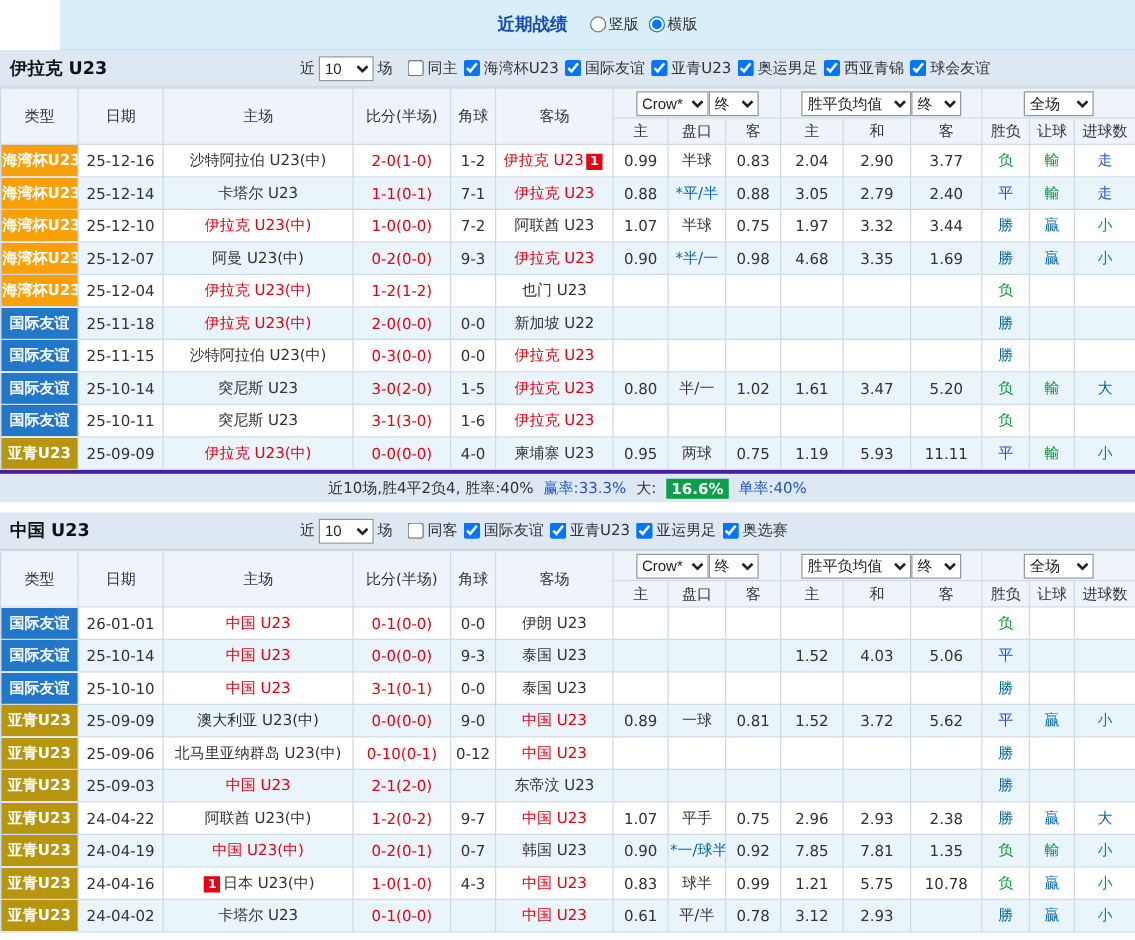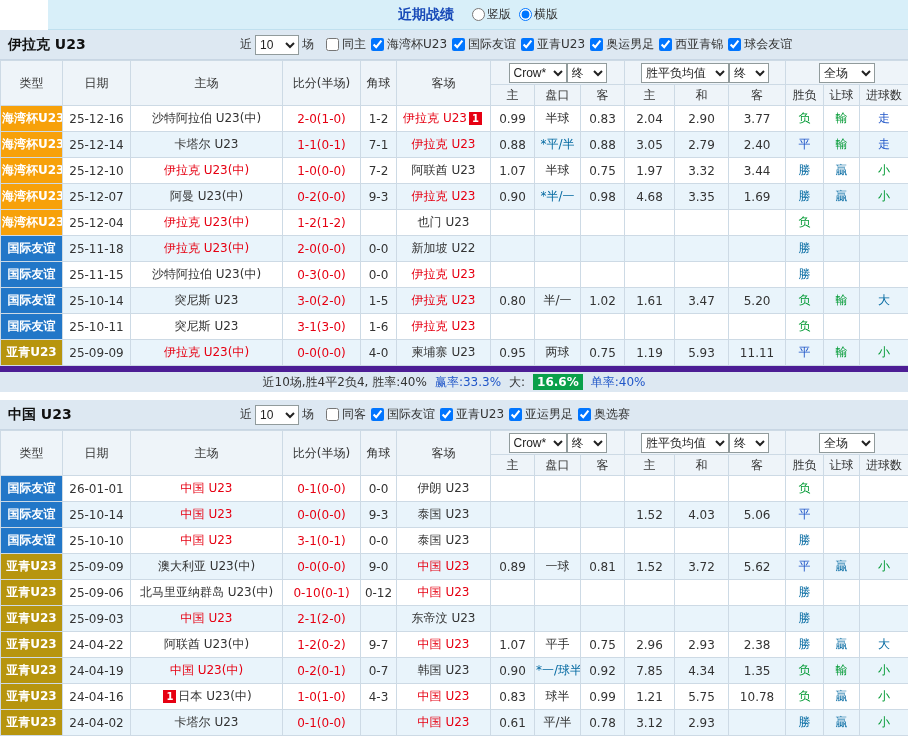--- a/index.html
+++ b/index.html
@@ -1,19 +1,19 @@
 <!DOCTYPE html>
 <html><head>
 <meta charset="utf-8">
 <style>
   *{box-sizing:border-box;}
   html,body{margin:0;padding:0;background:#fff;font-family:"DejaVu Sans","Liberation Sans",sans-serif;}
   .page{width:908px;height:752px;overflow:hidden;background:#fff;}
 
-  .topbar{height:30px;background:#d8eff9;border-bottom:1px solid #bfe0ef;display:flex;align-items:center;justify-content:center;gap:6px;font-size:12px;color:#333;margin-left:48px;}
+  .topbar{height:40px;background:#d8eff9;border-bottom:1px solid #bfe0ef;display:flex;align-items:center;justify-content:center;gap:6px;font-size:12px;color:#333;margin-left:48px;}
   .topbar .title{color:#1749b8;font-weight:bold;font-size:14px;margin-right:12px;}
   .topbar label{display:flex;align-items:center;gap:2px;cursor:pointer;}
   .topbar input{margin:0;}
 
   .sec-header{height:30px;background:#dde8f2;border-bottom:1px solid #c8d6e4;display:flex;align-items:center;font-size:12px;color:#333;}
   .team-name{font-weight:bold;font-size:14px;color:#111;padding-left:8px;width:240px;flex:none;}
   .near{display:flex;align-items:center;gap:3px;margin-right:12px;}
   select{font-size:12px;height:20px;border:1px solid #919b9c;background:#fff;color:#222;}
   .filters{display:flex;align-items:flex-end;flex-wrap:nowrap;}
   .cb{display:flex;align-items:center;margin-right:5px;gap:1px;cursor:pointer;white-space:nowrap;}
@@ -32,21 +32,21 @@
   .t-blue{background:#2277c8;}
   .t-gold{background:#b7950e;}
 
   .score{color:#e60012;}
   .focal,.focal span{color:#e60012;}
   .c-r{color:#0369a1;}
   .c-b{color:#2056c8;}
   .c-g{color:#009933;}
   .rc{display:inline-block;background:#e60012;color:#fff !important;font-size:10px;line-height:13px;padding:0 3px;margin:0 2px;font-weight:bold;}
 
-  .summary{height:26px;background:#dde8f2;border-top:6px solid #4c1d95;display:flex;align-items:center;justify-content:center;font-size:12px;gap:8px;color:#333;}
+  .summary{height:26px;background:#dde8f2;border-top:3px solid #4c1d95;display:flex;align-items:center;justify-content:center;font-size:12px;gap:8px;color:#333;}
   .seg-blue{color:#2056c8;}
   .seg-badge{background:#0aa04a;color:#fff;padding:1px 4px;font-weight:bold;}
   .gap{height:8px;background:#fff;}
 </style>
 </head>
 <body>
 
 <div class="page">
   <div class="topbar">
     <span class="title">近期战绩</span>
@@ -519,21 +519,21 @@
             <td class="type t-gold">亚青U23</td>
             <td>24-04-19</td>
             <td class="focal"><span>中国 U23(中)</span></td>
             <td class="score">0-2(0-1)</td>
             <td>0-7</td>
             <td><span>韩国 U23</span></td>
             <td>0.90</td>
             <td class="c-r">*一/球半</td>
             <td>0.92</td>
             <td>7.85</td>
-            <td>4.34</td>
+            <td>7.81</td>
             <td>1.35</td>
             <td class="c-g">负</td>
             <td class="c-g">輸</td>
             <td class="c-g">小</td>
           </tr>
           <tr>
             <td class="type t-gold">亚青U23</td>
             <td>24-04-16</td>
             <td><span class="rc">1</span><span>日本 U23(中)</span></td>
             <td class="score">1-0(1-0)</td>

